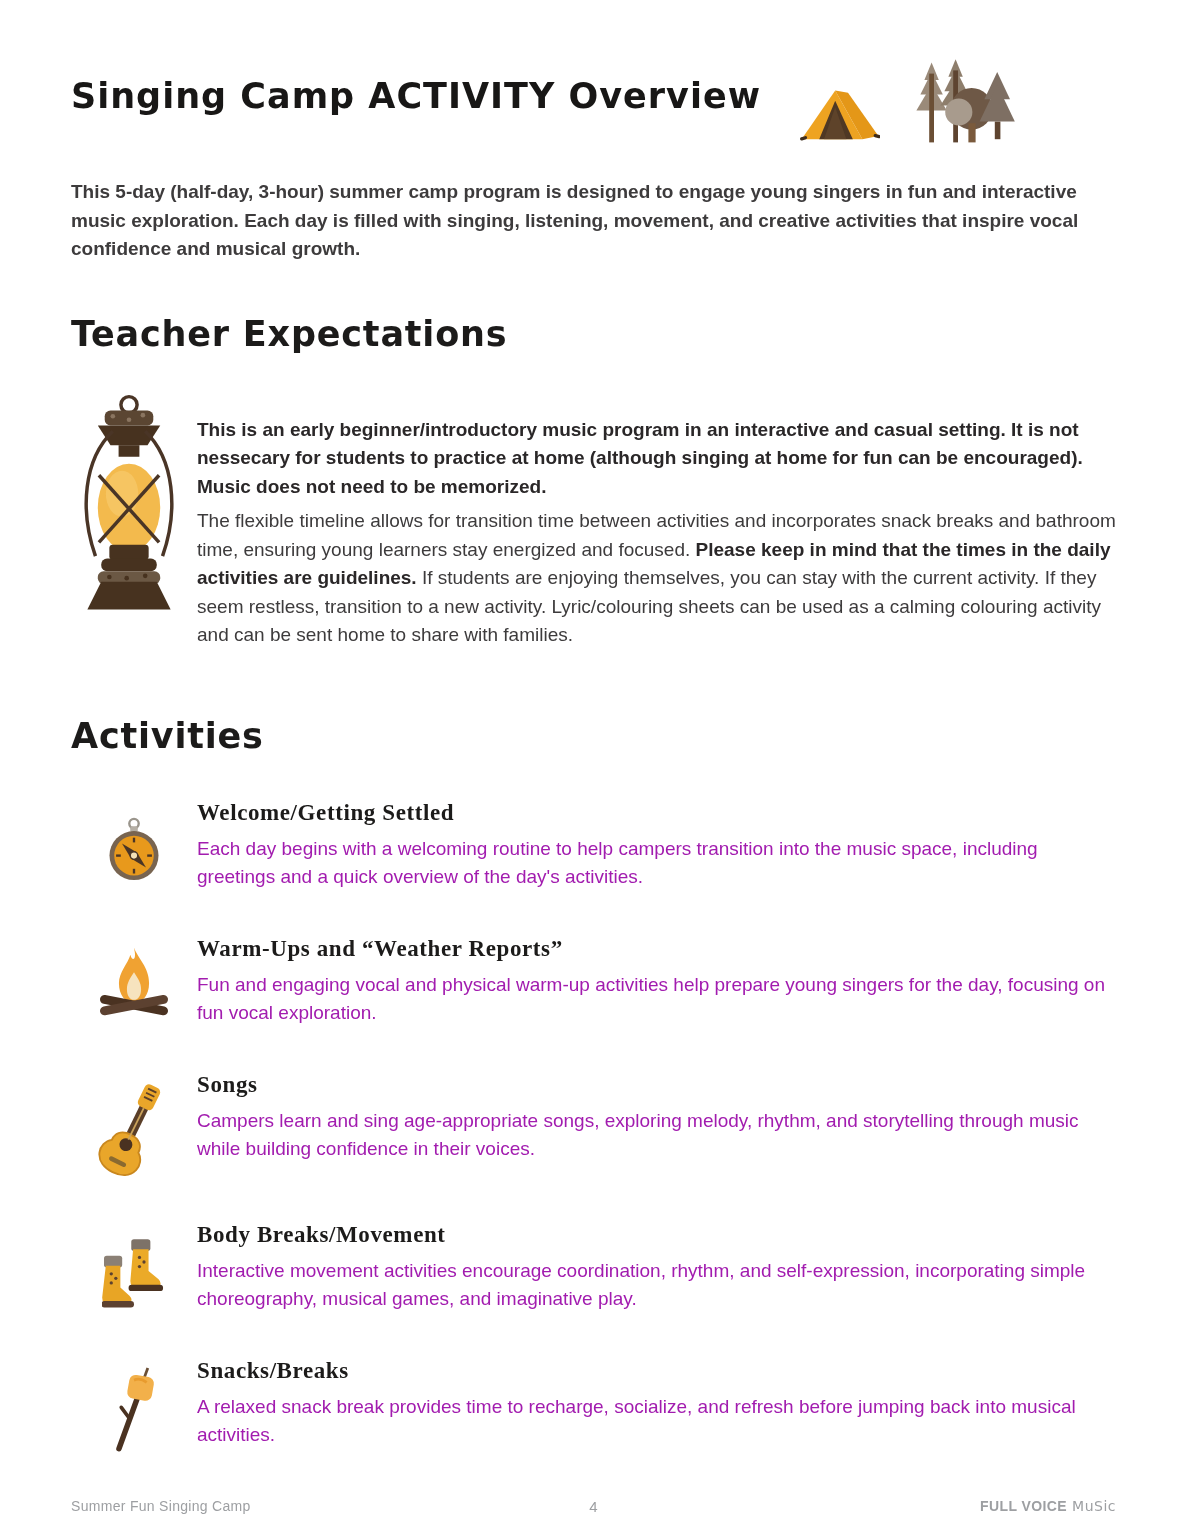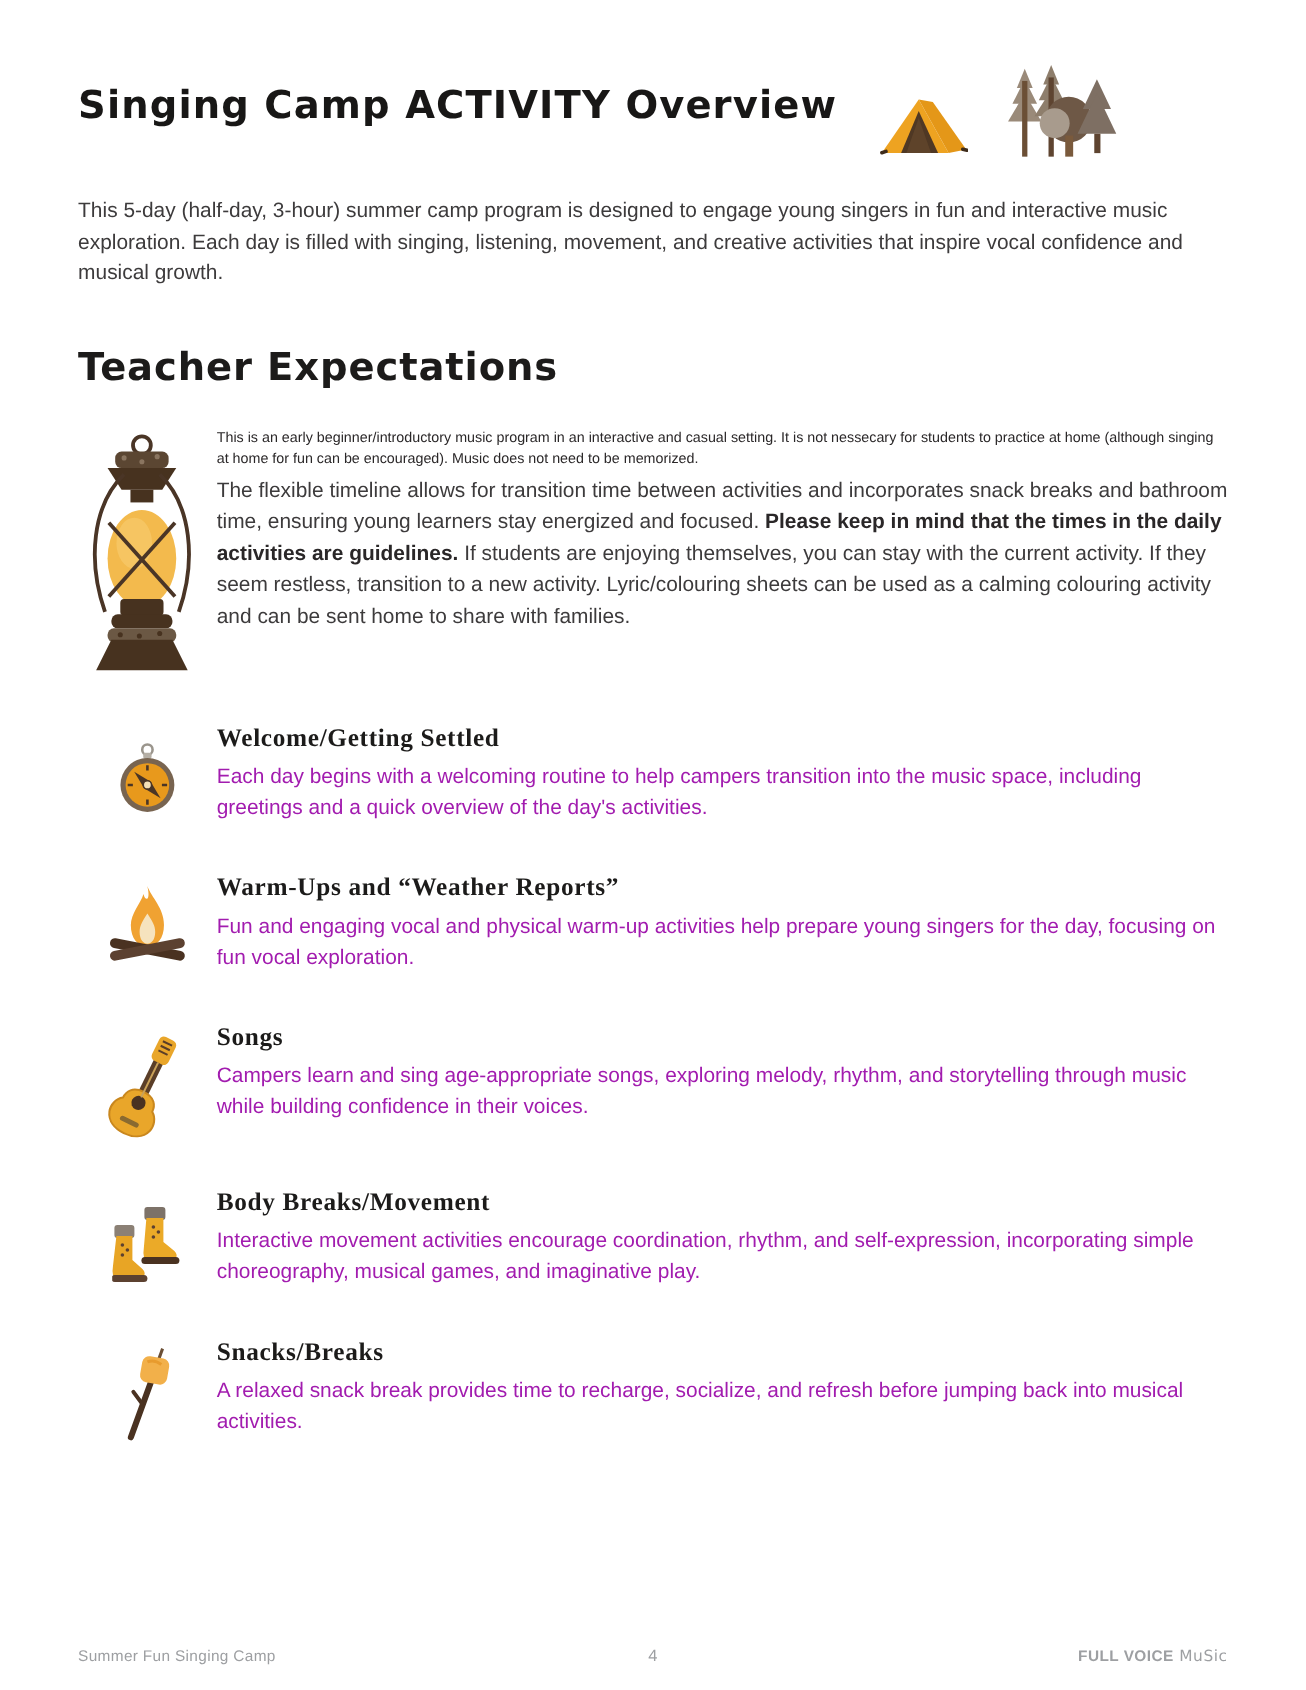--- a/index.html
+++ b/index.html
@@ -37,20 +37,21 @@
   }
   .tent-wrap { padding-bottom:4px; }
 
   
   .intro {
     margin-top:28px;
     font-size:19px;
     line-height:1.5;
     color:#3d3b3c;
     max-width:1045px;
+    font-weight:bold;
   }
 
   
   .section-heading {
     font-family:"DejaVu Sans", sans-serif;
     font-weight:700;
     font-size:35px;
     letter-spacing:0.8px;
     color:#1c1b1a;
   }
@@ -62,24 +63,25 @@
     display:flex;
     margin-top:32px;
   }
   .teacher-icon-col {
     width:126px;
     flex:0 0 126px;
     padding-top:6px;
   }
   .teacher-text-col { flex:1; padding-top:2px; }
   .teacher-bold {
-    font-size:13px;
+    font-size:19px;
     line-height:1.5;
-    font-weight:400;
+    font-weight:700;
     color:#2a2728;
+    margin-top:28px;
   }
   .teacher-body {
     margin-top:6px;
     font-size:19px;
     line-height:1.5;
     color:#3d3b3c;
   }
   .teacher-body b { color:#2a2728; }
 
   
@@ -214,20 +216,21 @@
         <circle cx="64" cy="159" r="2" fill="#47321F"></circle>
         <polygon points="14,188 86,188 74,164 26,164" fill="#47321F"></polygon>
       </svg>
     </div>
     <div class="teacher-text-col">
       <p class="teacher-bold">This is an early beginner/introductory music program in an interactive and casual setting. It is not nessecary for students to practice at home (although singing at home for fun can be encouraged). Music does not need to be memorized.</p>
       <p class="teacher-body"><span>The flexible timeline allows for transition time between activities and incorporates snack breaks and bathroom time, ensuring young learners stay energized and focused. </span><b>Please keep in mind that the times in the daily activities are guidelines.</b><span> If students are enjoying themselves, you can stay with the current activity. If they seem restless, transition to a new activity. Lyric/colouring sheets can be used as a calming colouring activity and can be sent home to share with families.</span></p>
     </div>
   </div>
 
+  <h2 class="section-heading activities-heading">Activities</h2>
 
   <div class="activity-row row-welcome">
     <div class="activity-icon-col">
       <svg width="58" height="66" viewBox="0 0 60 70">
         <circle cx="30" cy="8" r="5" fill="none" stroke="#9a958c" stroke-width="2.5"></circle>
         <rect x="26" y="11" width="8" height="6" rx="2" fill="#b5afa5"></rect>
         <circle cx="30" cy="42" r="26" fill="#786450"></circle>
         <circle cx="30" cy="42" r="21" fill="#E8991C"></circle>
         <line x1="30" y1="23" x2="30" y2="28" stroke="#4A3526" stroke-width="2.5"></line>
         <line x1="30" y1="56" x2="30" y2="61" stroke="#4A3526" stroke-width="2.5"></line>

